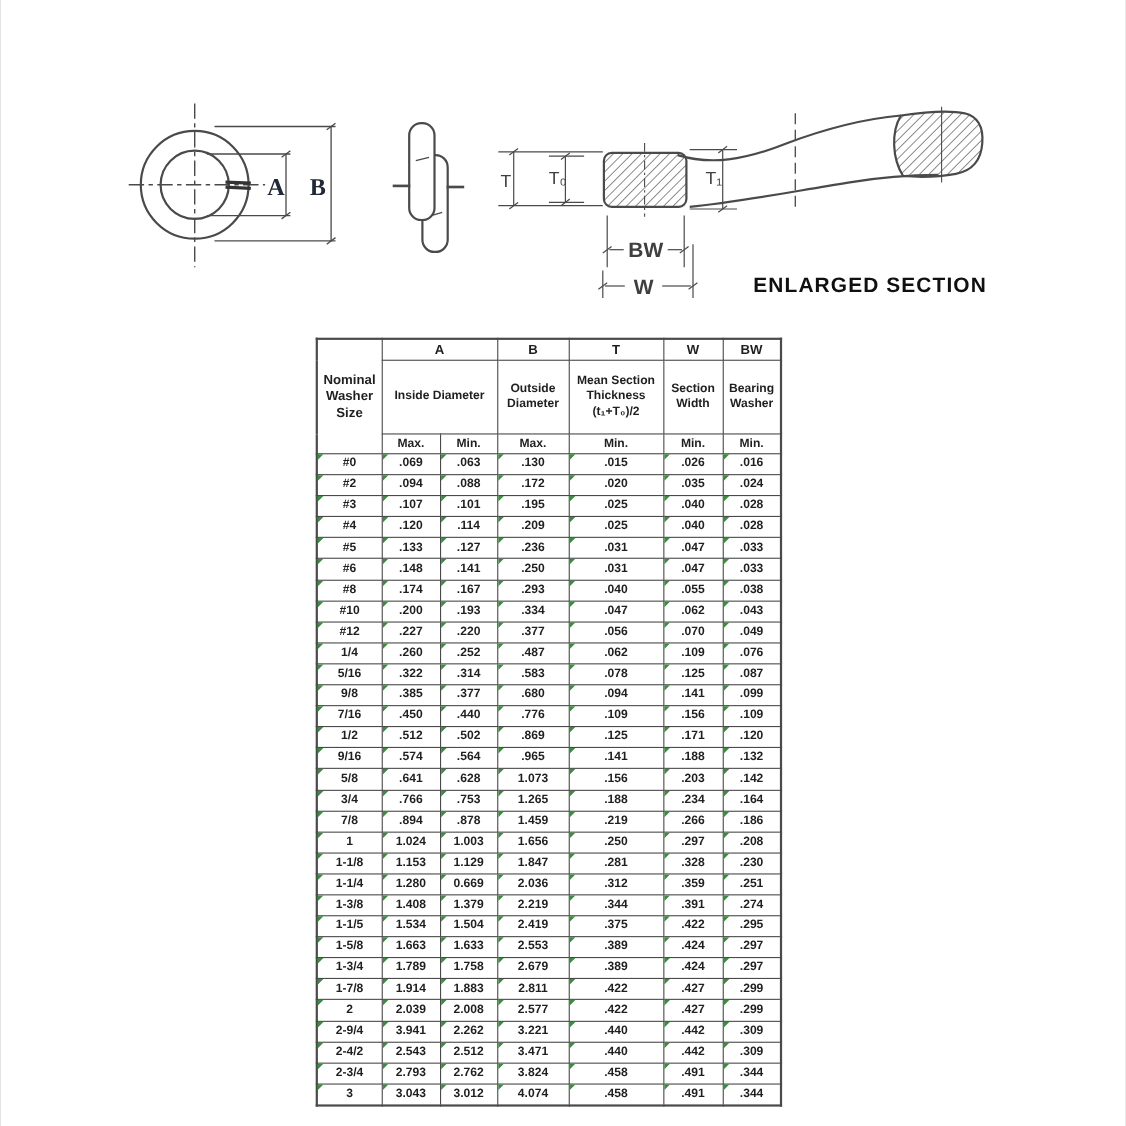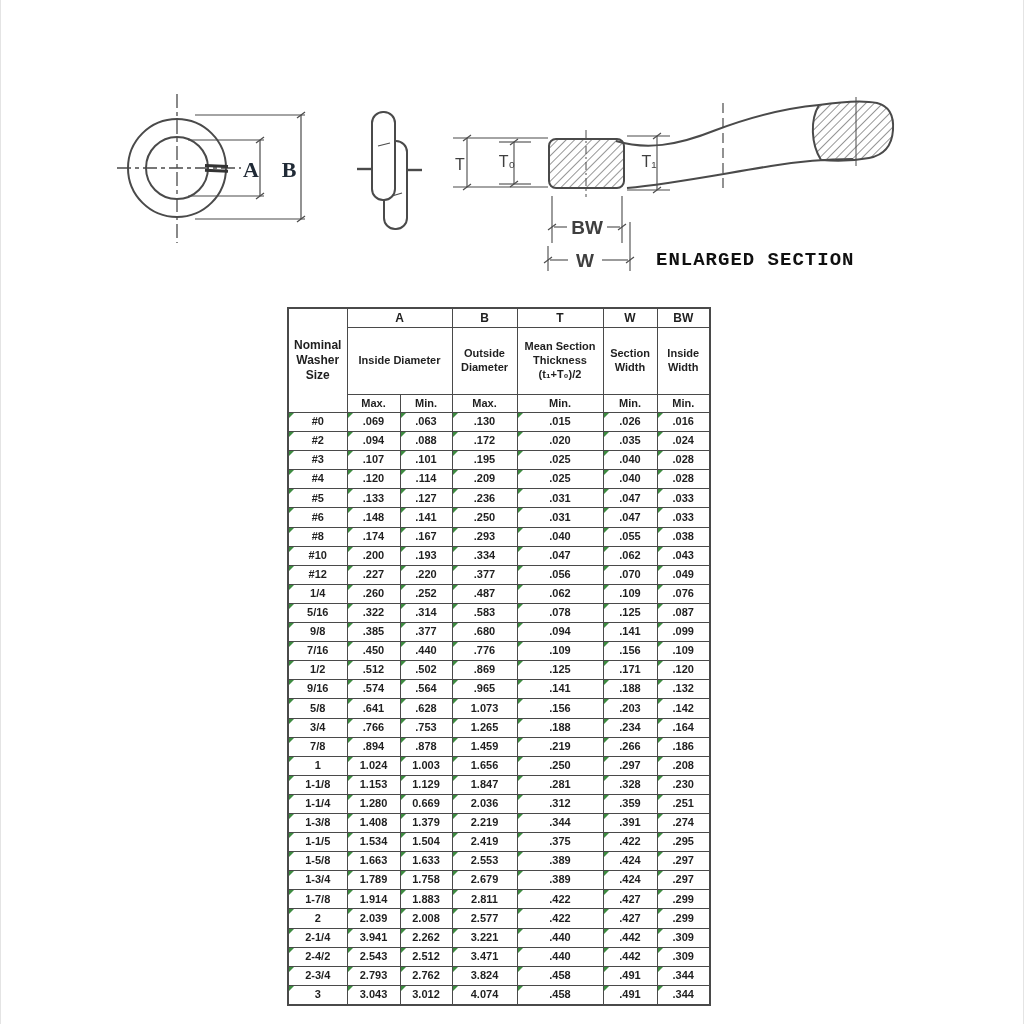--- a/index.html
+++ b/index.html
@@ -14,22 +14,22 @@
     background:#ffffff;
     position:relative;
     font-family:"Liberation Sans",sans-serif;
     border-left:1px solid #e4e4e4;border-right:1px solid #e4e4e4;
     box-sizing:border-box;
     overflow:hidden;
   }
   #diagram-svg{position:absolute;left:0;top:0;}
   #enlarged-title{
     position:absolute;left:655px;top:249px;width:270px;
-    text-align:left;
-    font-family:Liberation Mono, monospace;
+    text-align:center;
+    font-family:Liberation Sans, sans-serif;
     font-weight:bold;font-size:19px;letter-spacing:1px;
     color:#101010;white-space:nowrap;
   }
   table.spec{
     position:absolute;left:286px;top:307px;
     width:422px;
     border-collapse:collapse;table-layout:fixed;
     border:2px solid var(--border);
     color:var(--text);
   }
@@ -186,21 +186,21 @@
       <th>B</th>
       <th>T</th>
       <th>W</th>
       <th>BW</th>
     </tr>
     <tr class="title-row">
       <th colspan="2">Inside Diameter</th>
       <th>Outside Diameter</th>
       <th>Mean Section Thickness (t₁+T₀)/2</th>
       <th>Section Width</th>
-      <th>Inside Width</th>
+      <th>Bearing Washer</th>
     </tr>
     <tr class="limit-row">
       <th>Max.</th>
       <th>Min.</th>
       <th>Max.</th>
       <th>Min.</th>
       <th>Min.</th>
       <th>Min.</th>
     </tr>
   </thead>
@@ -442,21 +442,21 @@
       <tr>
         <td>2</td>
         <td>2.039</td>
         <td>2.008</td>
         <td>2.577</td>
         <td>.422</td>
         <td>.427</td>
         <td>.299</td>
       </tr>
       <tr>
-        <td>2-1/4</td>
+        <td>2-9/4</td>
         <td>3.941</td>
         <td>2.262</td>
         <td>3.221</td>
         <td>.440</td>
         <td>.442</td>
         <td>.309</td>
       </tr>
       <tr>
         <td>2-4/2</td>
         <td>2.543</td>

